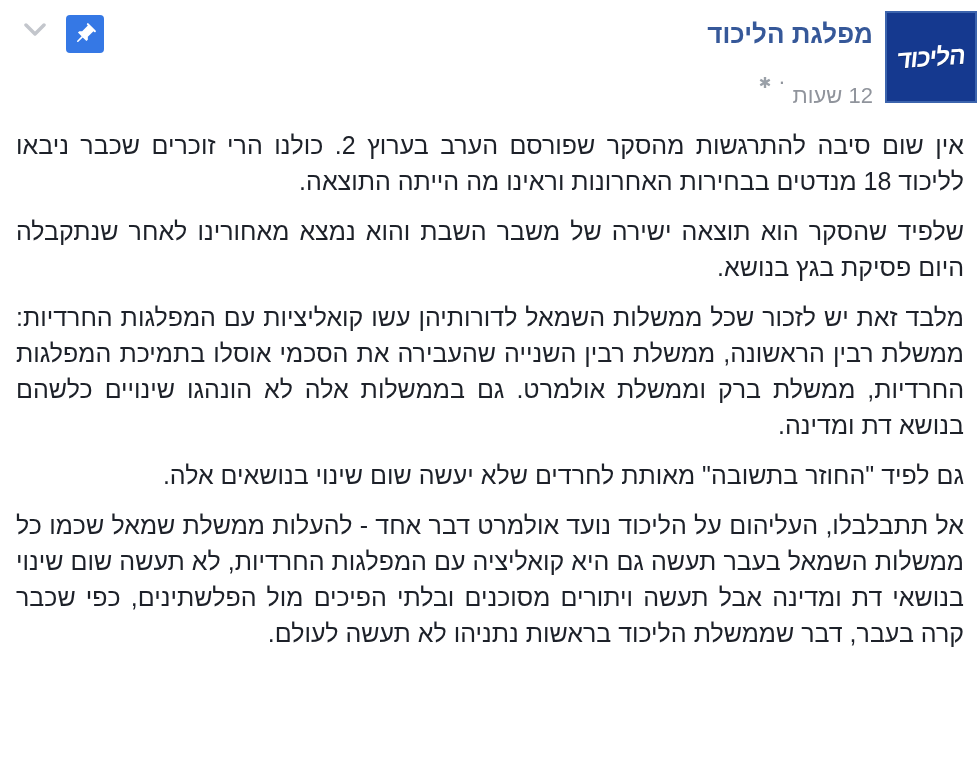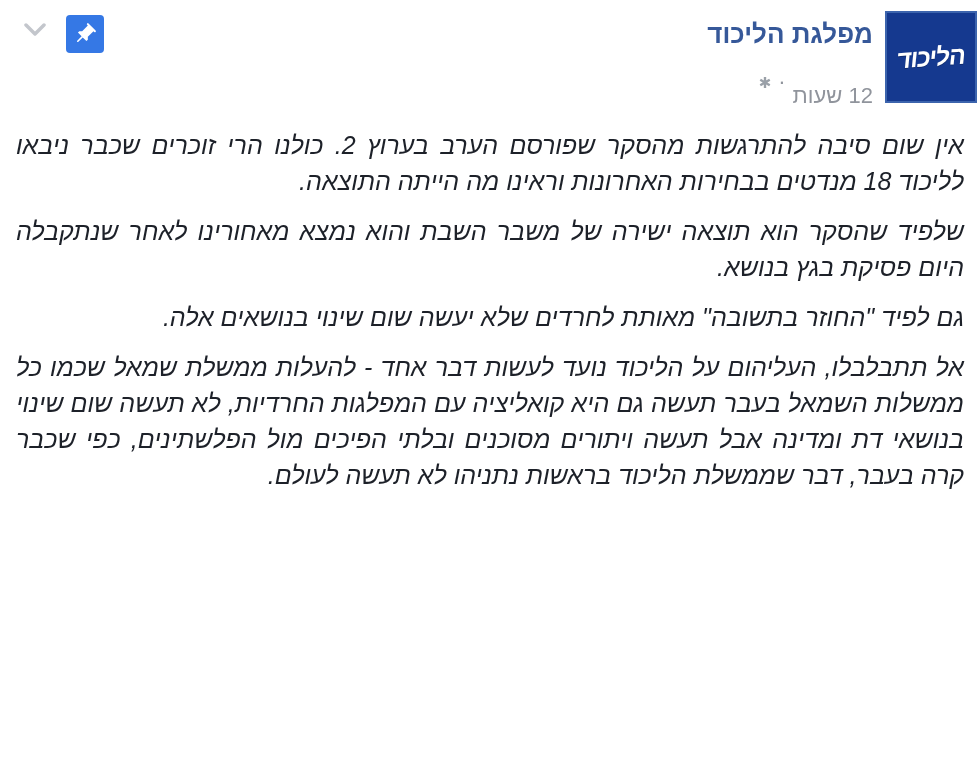--- a/index.html
+++ b/index.html
@@ -66,21 +66,21 @@
   .options-btn{
     background:none;border:none;padding:0;margin-top:8px;
     cursor:pointer;line-height:0;
   }
   .post-body{
     padding:18px 16px 0 16px;
     color:var(--body-text);
     font-size:25px;line-height:36px;
     text-align:justify;
   }
-  .post-body p{margin:0 0 14px 0;font-style:italic;}
+  .post-body p{margin:0 0 14px 0;}
 </style>
 </head>
 <body>
 
 <div class="post">
 
   <div class="post-header">
 
     <div class="avatar">
       <span class="avatar-logo">הליכוד</span>
@@ -108,17 +108,18 @@
           <polyline points="2,2 11,11 20,2" stroke="#c3c6cc" stroke-width="3.5" stroke-linecap="round" stroke-linejoin="round"></polyline>
         </svg>
       </button>
     </div>
 
   </div>
 
   <div class="post-body" id="post-body">
       <p>אין שום סיבה להתרגשות מהסקר שפורסם הערב בערוץ 2. כולנו הרי זוכרים שכבר ניבאו לליכוד 18 מנדטים בבחירות האחרונות וראינו מה הייתה התוצאה.</p>
       <p>שלפיד שהסקר הוא תוצאה ישירה של משבר השבת והוא נמצא מאחורינו לאחר שנתקבלה היום פסיקת בגץ בנושא.</p>
+      <p>מלבד זאת יש לזכור שכל ממשלות השמאל לדורותיהן עשו קואליציות עם המפלגות החרדיות: ממשלת רבין הראשונה, ממשלת רבין השנייה שהעבירה את הסכמי אוסלו בתמיכת המפלגות החרדיות, ממשלת ברק וממשלת אולמרט. גם בממשלות אלה לא הונהגו שינויים כלשהם בנושא דת ומדינה.</p>
       <p>גם לפיד "החוזר בתשובה" מאותת לחרדים שלא יעשה שום שינוי בנושאים אלה.</p>
-      <p>אל תתבלבלו, העליהום על הליכוד נועד לעשות דבר אחד - להעלות ממשלת שמאל שכמו כל ממשלות השמאל בעבר תעשה גם היא קואליציה עם המפלגות החרדיות, לא תעשה שום שינוי בנושאי דת ומדינה אבל תעשה ויתורים מסוכנים ובלתי הפיכים מול הפלשתינים, כפי שכבר קרה בעבר, דבר שממשלת הליכוד בראשות נתניהו לא תעשה לעולם.</p>
+      <p>אל תתבלבלו, העליהום על הליכוד נועד אולמרט דבר אחד - להעלות ממשלת שמאל שכמו כל ממשלות השמאל בעבר תעשה גם היא קואליציה עם המפלגות החרדיות, לא תעשה שום שינוי בנושאי דת ומדינה אבל תעשה ויתורים מסוכנים ובלתי הפיכים מול הפלשתינים, כפי שכבר קרה בעבר, דבר שממשלת הליכוד בראשות נתניהו לא תעשה לעולם.</p>
     </div>
 
 </div>
 
 </body></html>

